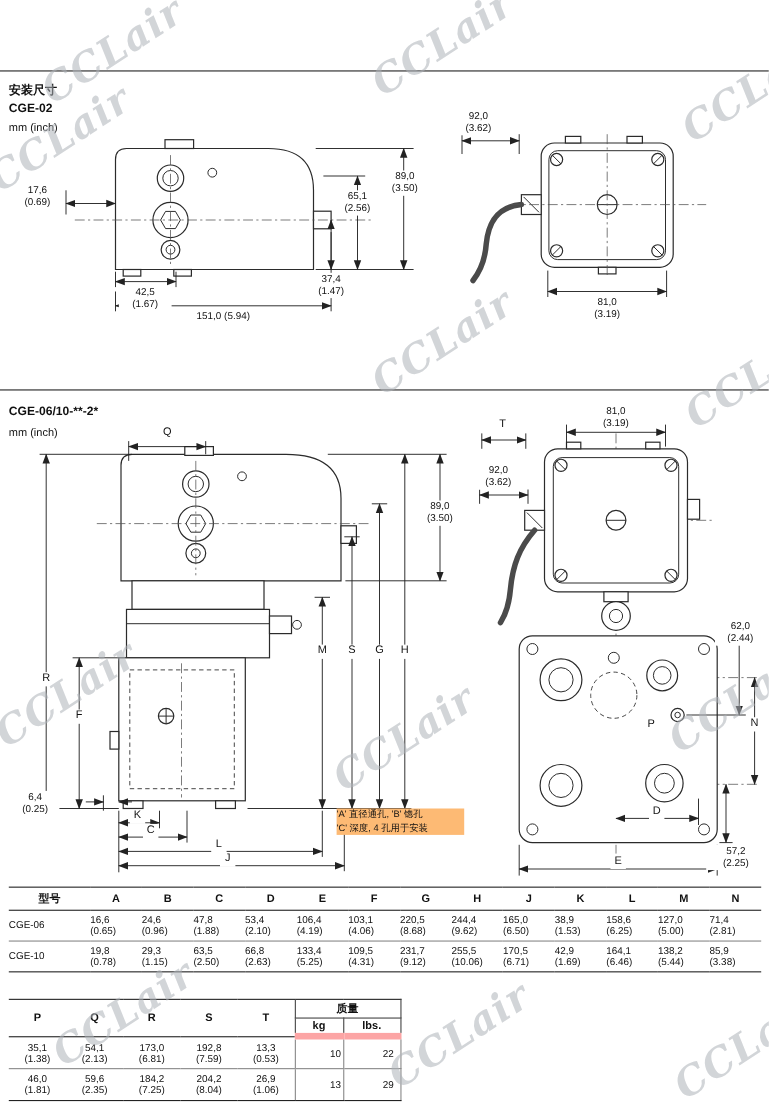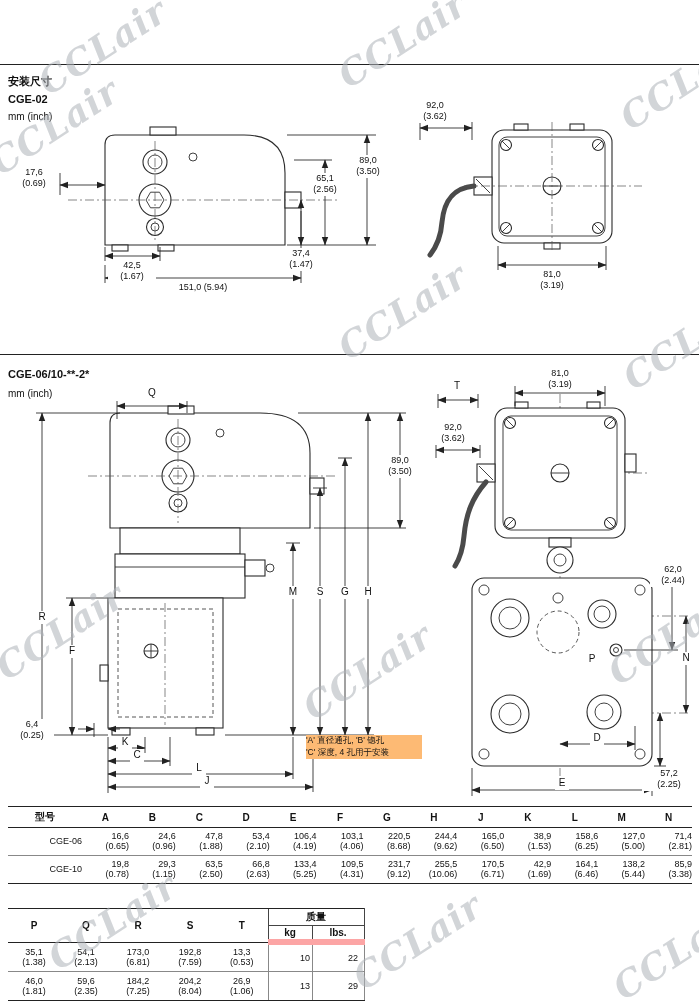--- a/index.html
+++ b/index.html
@@ -22,21 +22,21 @@
   .dash { stroke-dasharray:4 3; fill:none; stroke:#444; stroke-width:.9; }
   .cable { fill:none; stroke:#4a4a4a; stroke-width:5; stroke-linecap:round; }
 
   .lbl { position:absolute; font-size:9px; line-height:1.25; text-align:center; white-space:pre-line; background:#fff; color:#111; }
   .letter { font-size:10px; }
   .note { position:absolute; font-size:8.5px; line-height:1.4; white-space:pre-line; background:#fdba74; }
 
   table { border-collapse:collapse; table-layout:fixed; }
   .t1 { position:absolute; left:8px; top:806px; width:684px; font-size:9px; }
   .t1 th { font-size:10px; font-weight:bold; padding:3px 0; border-top:1.4px solid #222; border-bottom:1px solid #222; text-align:center; }
-  .t1 td { text-align:right; white-space:pre-line; padding:3px 0 4px; border-bottom:1px solid #888; }
+  .t1 td { text-align:left; white-space:pre-line; padding:3px 0 4px; border-bottom:1px solid #888; }
   .t1 tr:last-child td { border-bottom:1.4px solid #222; }
 
   .t2 { position:absolute; left:8px; top:908px; width:356px; font-size:9px; }
   .t2 th { font-size:10px; font-weight:bold; text-align:center; padding:1px 0; }
   .t2 .pqrst { border-top:1.4px solid #222; border-bottom:1px solid #222; vertical-align:middle; }
   .t2 .wt { border-top:1.4px solid #222; border-bottom:1px solid #444; border-left:1px solid #444; border-right:1px solid #444; }
   .t2 .wu { border-bottom:6px solid #fca5a5; border-left:1px solid #444; }
   .t2 .wu:last-child { border-right:1px solid #444; }
   .t2 td { text-align:center; white-space:pre-line; padding:4px 0; border-bottom:1px solid #888; vertical-align:middle; }
   .t2 td.wcol { border-left:1px solid #888;padding-left:30px; }

